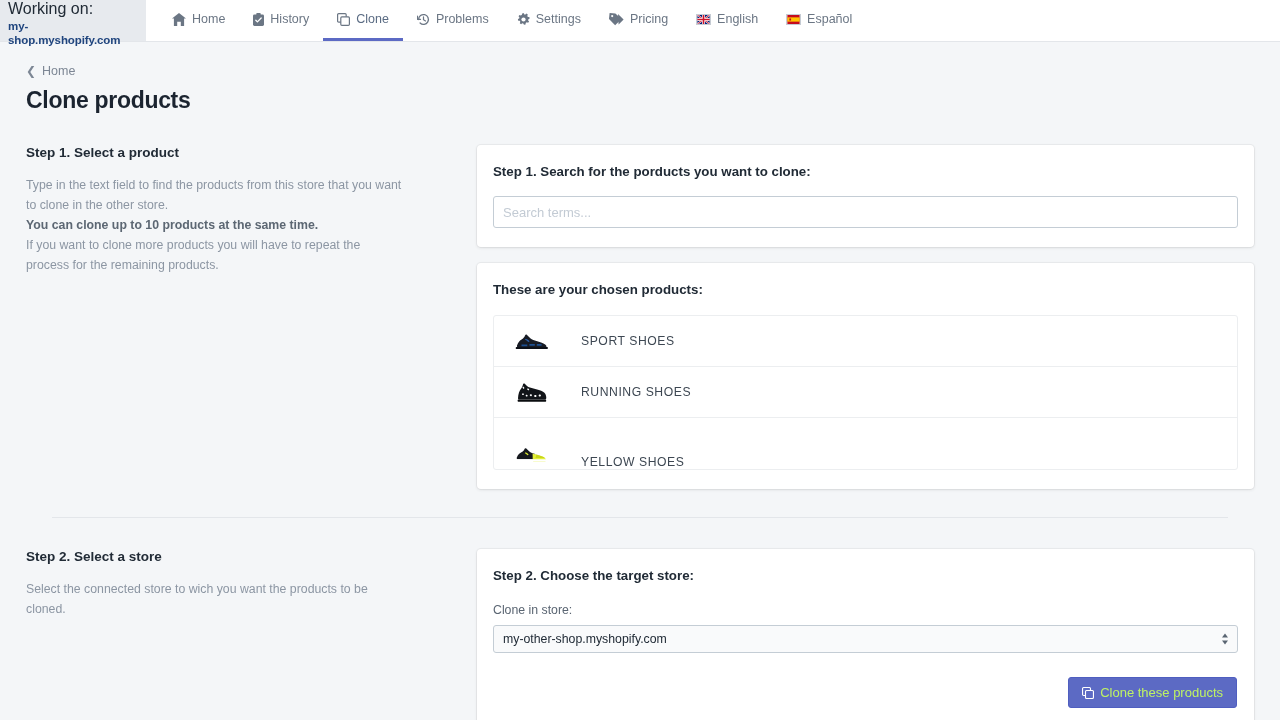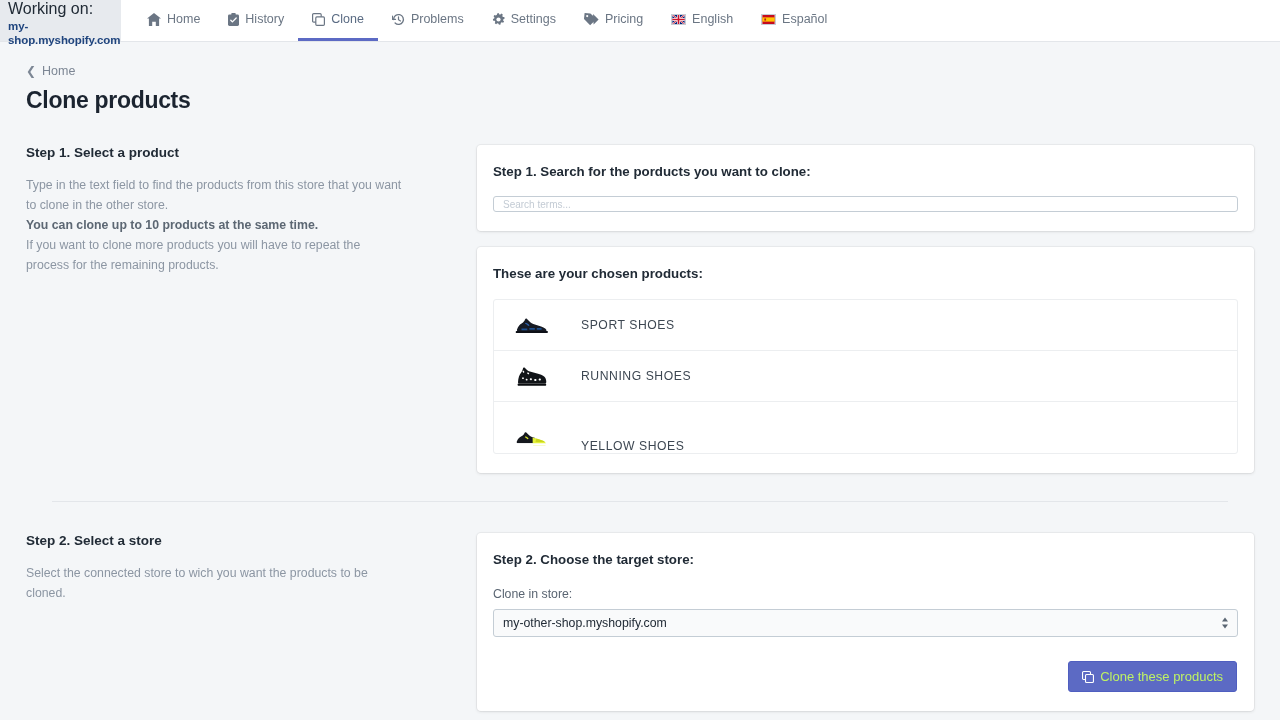--- a/index.html
+++ b/index.html
@@ -13,21 +13,21 @@
 
   
   .topbar {
     height: 42px;
     background: #ffffff;
     border-bottom: 1px solid #e3e6ea;
     display: flex;
     align-items: stretch;
   }
   .working-badge {
-    width: 121px;
+    width: 146px;
     background: #e7eaee;
     padding: 5px 8px 0 8px;
     display: flex;
     flex-direction: column;
     justify-content: center;
     line-height: 1.25;
   }
   .working-shop { font-size: 11.5px; font-weight: bold; color: #20457e; letter-spacing: -0.1px; }
 
   .nav-items { display: flex; align-items: stretch; padding-left: 12px; }
@@ -73,26 +73,26 @@
     border-radius: 4px;
     box-shadow: 0 0 0 1px rgba(63,63,68,.05), 0 1px 3px rgba(63,63,68,.12);
     padding: 19px 16px;
   }
   .card + .card { margin-top: 16px; }
   .card-title { font-size: 13.3px; font-weight: bold; color: #212b36; }
 
   .text-input {
     margin-top: 17px;
     width: 100%;
-    height: 16px;
+    height: 32px;
     border: 1px solid #c4cdd5;
     border-radius: 3px;
     background: #fff;
     font-family: "Liberation Sans", sans-serif;
-    font-size: 10px;
+    font-size: 13px;
     color: #212b36;
     padding: 0 9px;
     outline: none;
   }
   .text-input::placeholder { color: #c3cbd4; }
 
   
   .product-list {
     margin-top: 18px;
     border: 1px solid #eceef0;

